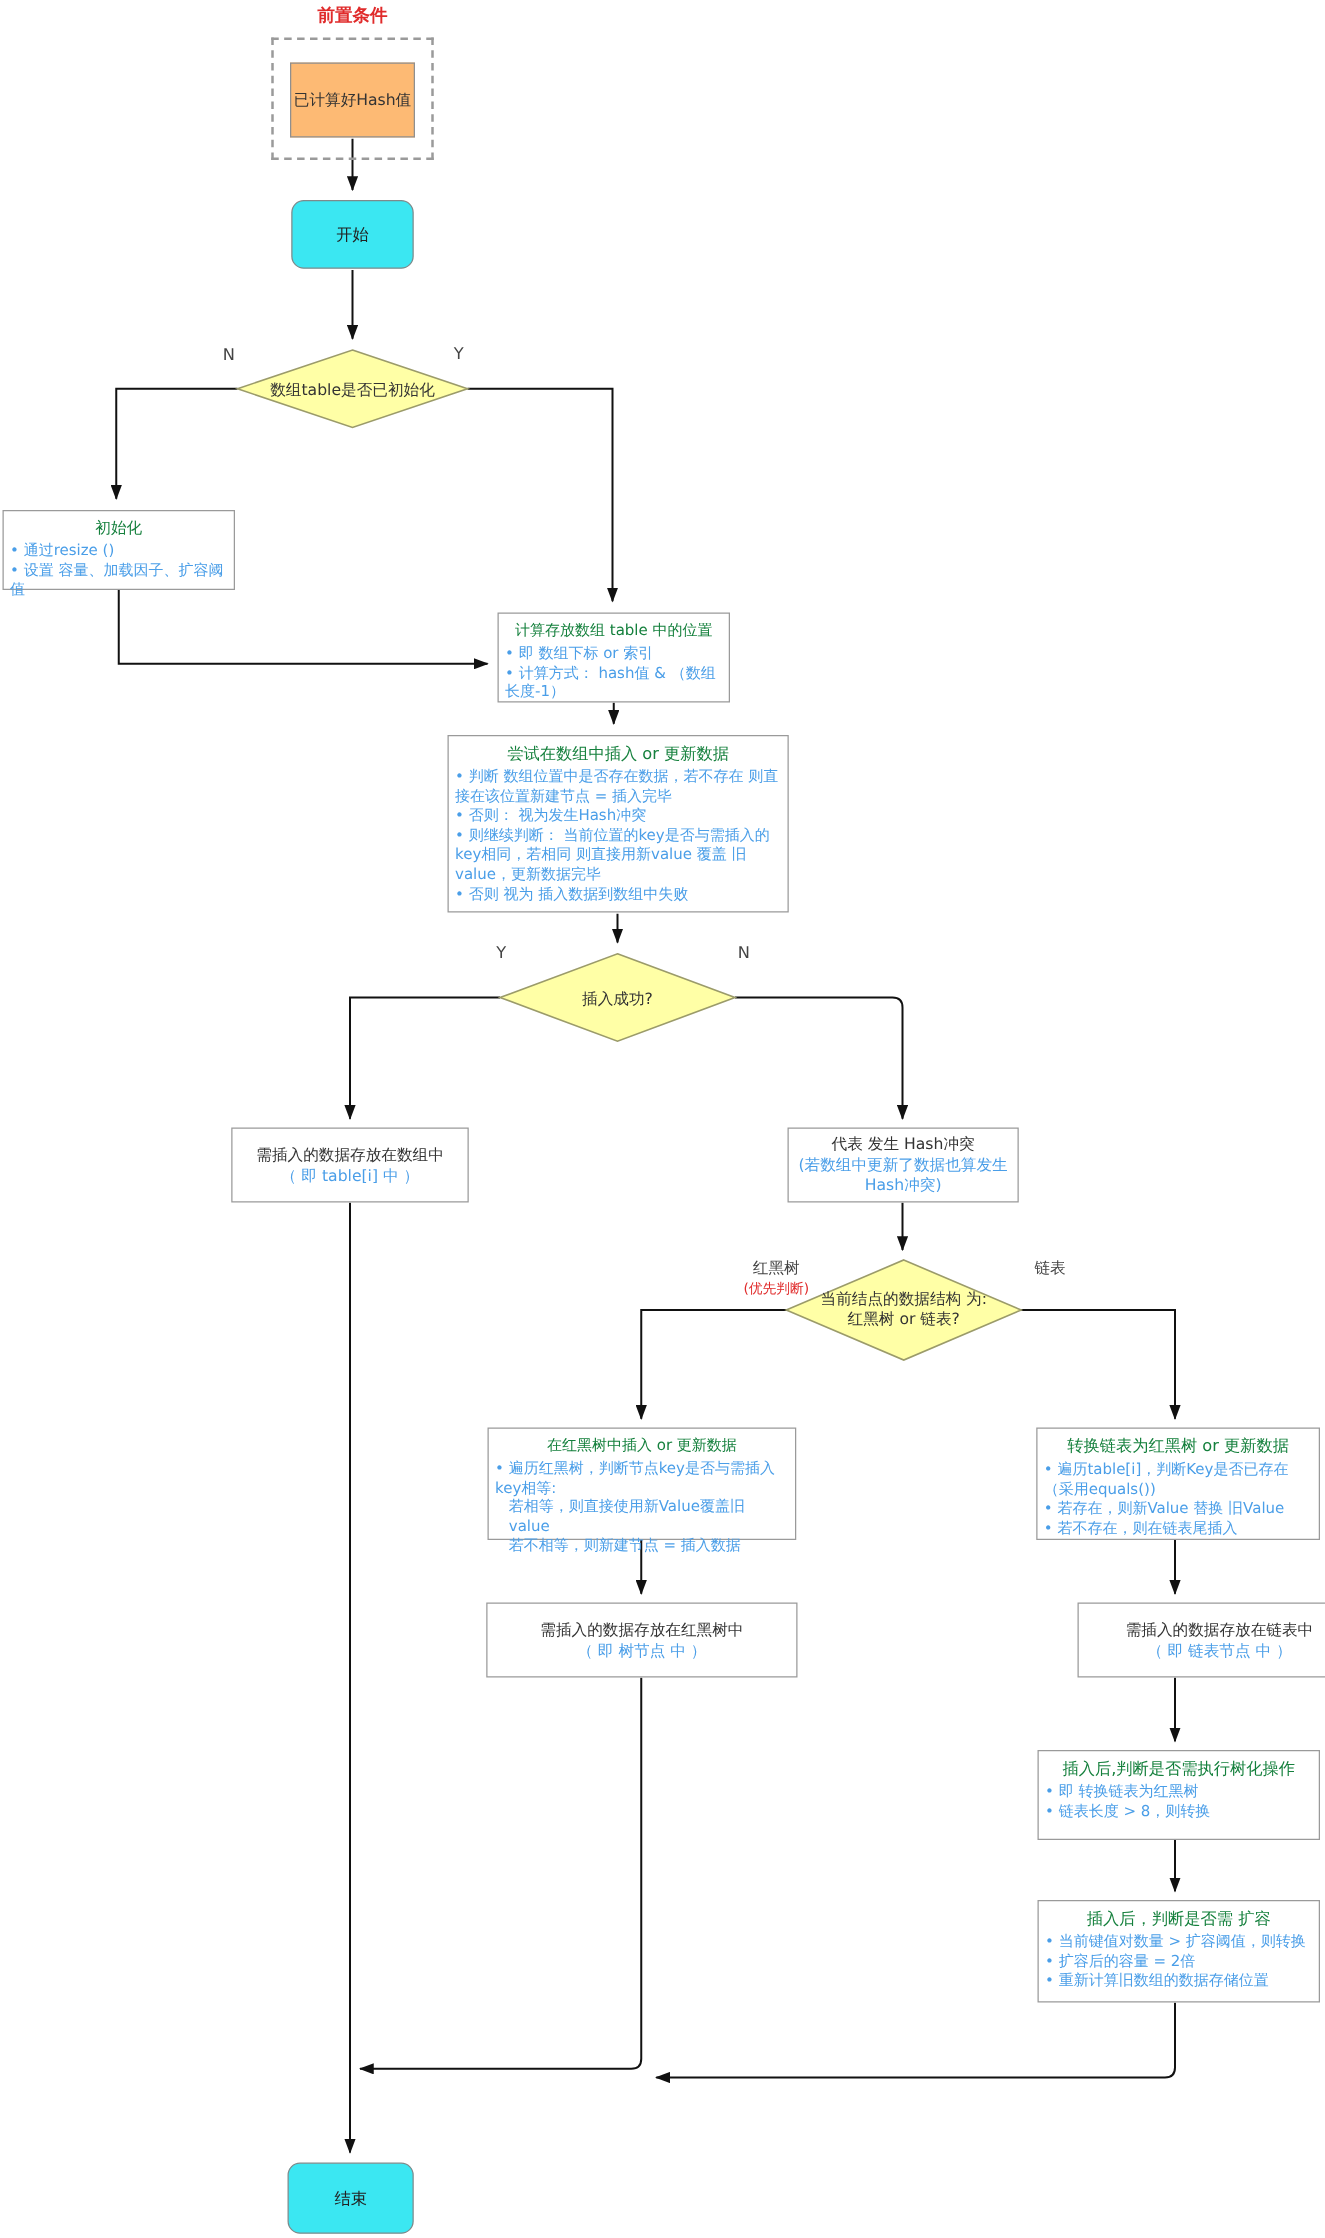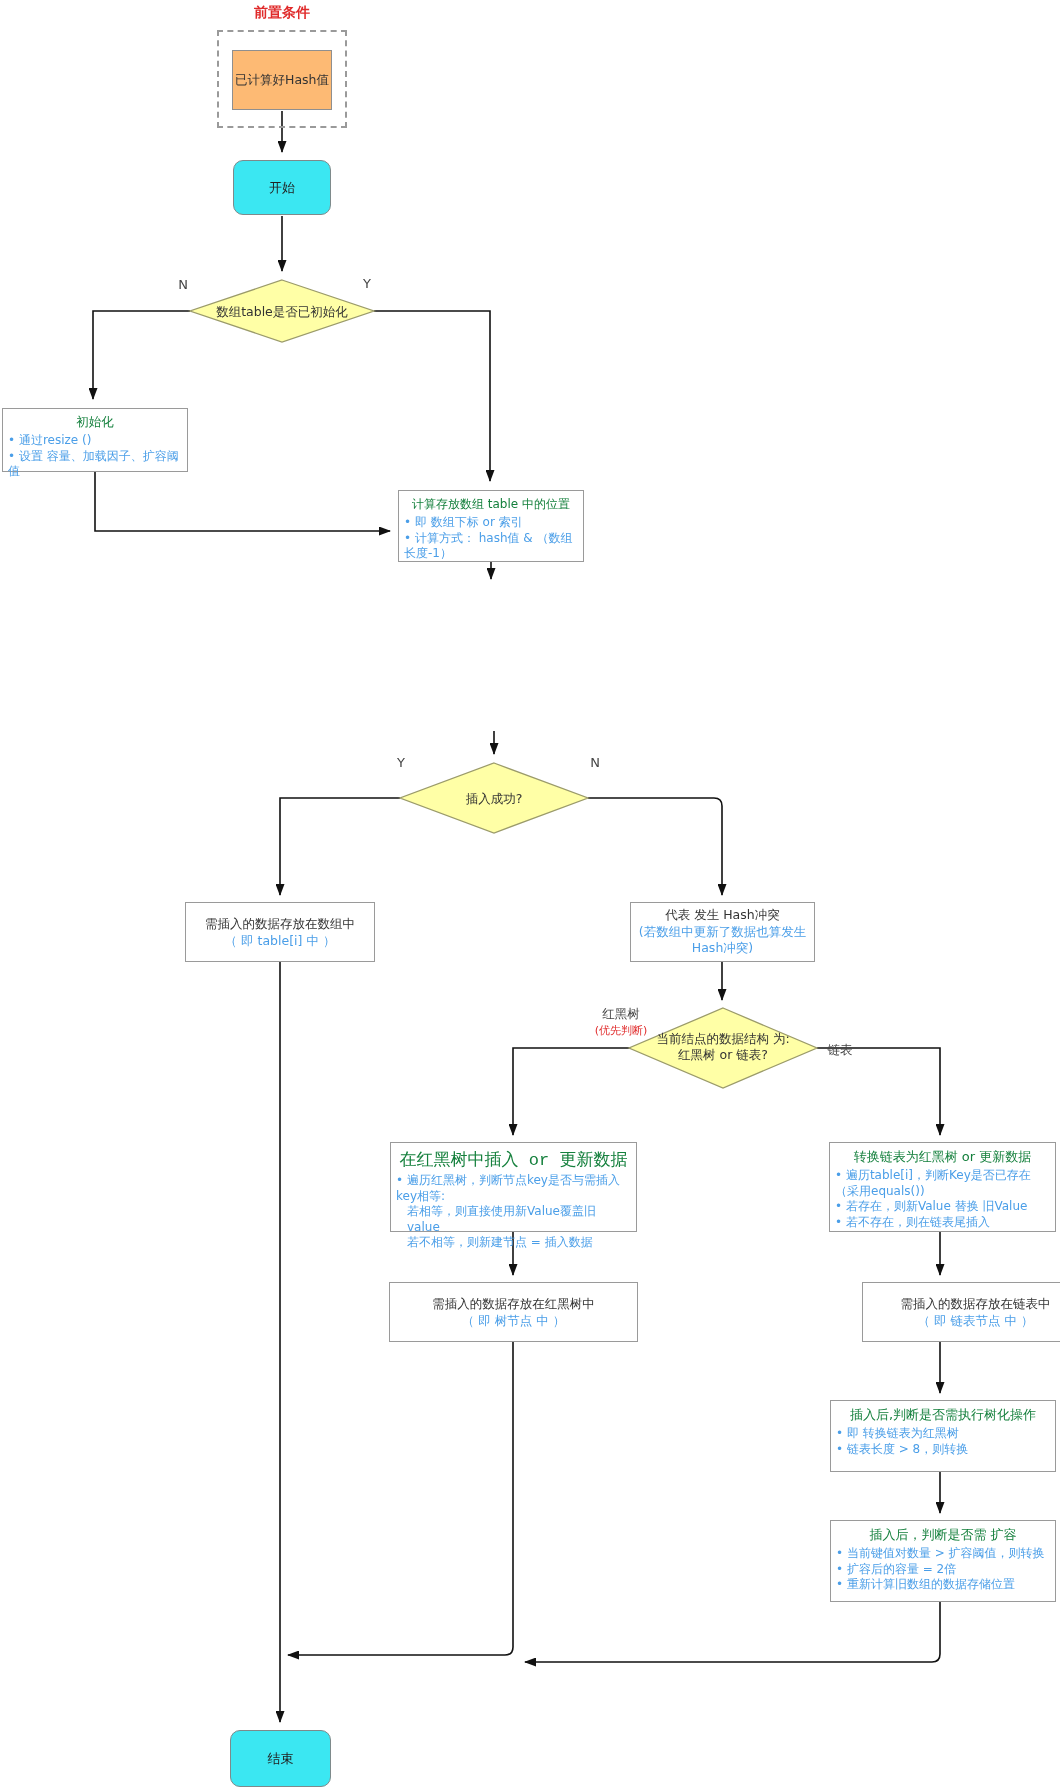--- a/index.html
+++ b/index.html
@@ -97,20 +97,29 @@
   </div>
 
   <div class="box" style="left:398px;top:490px;width:186px;height:72px;">
     <div class="btitle" style="font-size:12px;">计算存放数组 table 中的位置</div>
     <ul class="bul">
       <li>即 数组下标 or 索引</li>
       <li>计算方式： hash值 &amp; （数组长度-1）</li>
     </ul>
   </div>
 
+  <div class="box" style="left:358px;top:588px;width:273px;height:142px;">
+    <div class="btitle" style="font-size:13px;">尝试在数组中插入 or 更新数据</div>
+    <ul class="bul">
+      <li>判断 数组位置中是否存在数据，若不存在 则直接在该位置新建节点 =  插入完毕</li>
+      <li>否则： 视为发生Hash冲突</li>
+      <li>则继续判断： 当前位置的key是否与需插入的key相同，若相同 则直接用新value 覆盖 旧value，更新数据完毕</li>
+      <li>否则 视为 插入数据到数组中失败</li>
+    </ul>
+  </div>
 
   <div class="dtext" style="left:414px;top:791px;width:160px;">插入成功?</div>
   <div class="lbl" style="left:386px;top:755px;width:30px;">Y</div>
   <div class="lbl" style="left:580px;top:755px;width:30px;">N</div>
 
   <div class="cbox" style="left:185px;top:902px;width:190px;height:60px;">
     <span class="l1">需插入的数据存放在数组中</span>
     <span class="l2">（ 即 table[i] 中 ）</span>
   </div>
 
@@ -118,24 +127,24 @@
     <span class="l1">代表 发生 Hash冲突</span>
     <span class="l2">(若数组中更新了数据也算发生 Hash冲突)</span>
   </div>
 
   <div class="dtext" style="left:631px;top:1031px;width:184px;">
     <div>当前结点的数据结构 为:</div>
     <div>红黑树 or 链表?</div>
   </div>
   <div class="lbl" style="left:592px;top:1006px;width:58px;font-size:12.5px;">红黑树</div>
   <div class="lbl red note" style="left:588px;top:1023px;width:66px;">(优先判断)</div>
-  <div class="lbl" style="left:820px;top:1006px;width:40px;font-size:12.5px;margin-top:36px;">链表</div>
+  <div class="lbl" style="left:820px;top:1006px;width:40px;font-size:12.5px;">链表</div>
 
   <div class="box" style="left:390px;top:1142px;width:247px;height:90px;">
-    <div class="btitle" style="font-size:17px;font-family:Liberation Mono, monospace;">在红黑树中插入 or 更新数据</div>
+    <div class="btitle" style="font-size:12px;">在红黑树中插入 or 更新数据</div>
     <ul class="bul">
       <li>遍历红黑树，判断节点key是否与需插入key相等:</li>
       <li class="nb">若相等，则直接使用新Value覆盖旧 value</li>
       <li class="nb">若不相等，则新建节点 = 插入数据</li>
     </ul>
   </div>
 
   <div class="box" style="left:829px;top:1142px;width:227px;height:90px;">
     <div class="btitle" style="font-size:13px;">转换链表为红黑树 or 更新数据</div>
     <ul class="bul">

